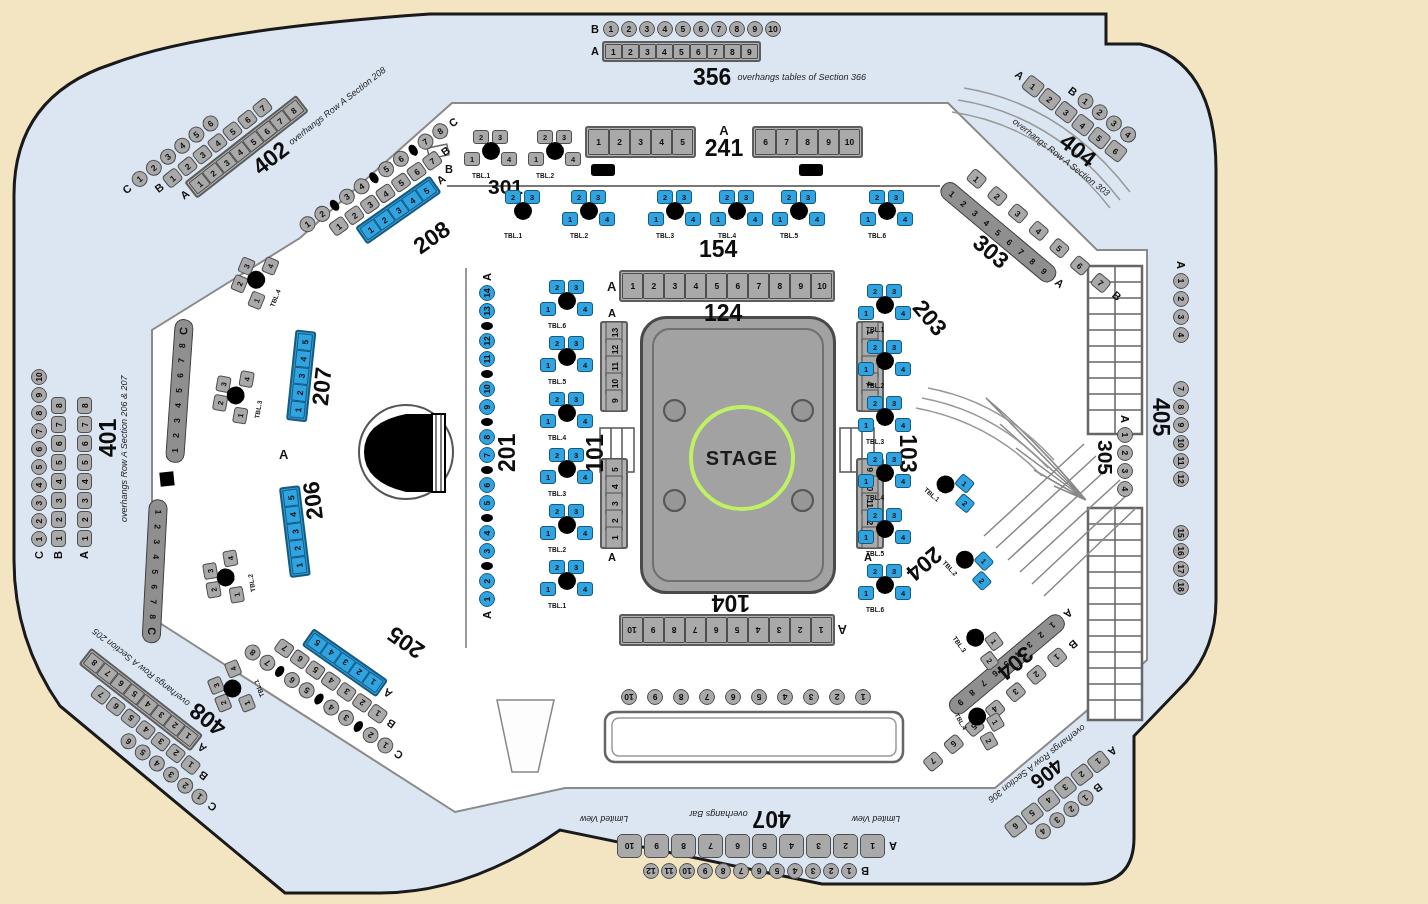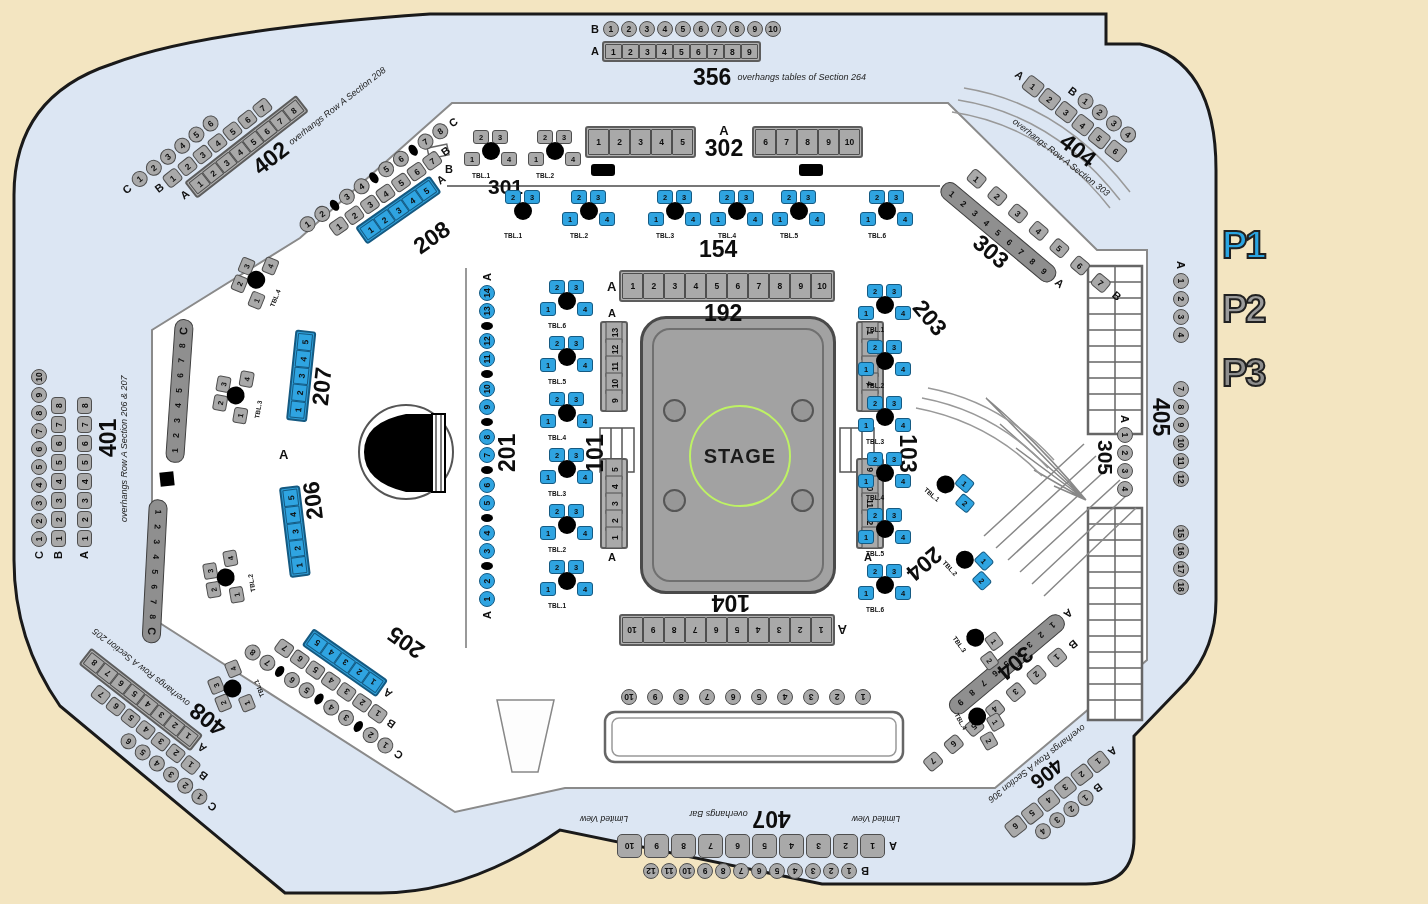--- a/index.html
+++ b/index.html
@@ -46,21 +46,21 @@
   .t4 .tlabel{position:absolute;left:10px;top:44px;font:bold 6.5px "Liberation Sans",sans-serif;color:#111;white-space:nowrap;}
   .t2 .c1{left:17px;top:0px;}  .t2 .c2{left:30px;top:15px;}
   .t2 .tdisc{position:absolute;left:2px;top:11px;width:18px;height:18px;border-radius:50%;background:#000;}
   .t2 .tlabel{position:absolute;left:-2px;top:33px;font:bold 6.5px "Liberation Sans",sans-serif;color:#111;white-space:nowrap;}
   .legend-item{font:900 38px/1 "Liberation Sans",sans-serif;-webkit-text-stroke:2px #212121;letter-spacing:-2px;}
   .lg-p1{color:#2aa5e2;} .lg-p2{color:#9b9b9b;} .lg-p3{color:#8d8d8d;}
   #stage{position:absolute;left:640px;top:316px;width:190px;height:272px;background:#a2a2a2;
          border:3px solid #4a4a4a;border-radius:26px;z-index:1;}
   #stage .inner{position:absolute;left:9px;top:9px;right:9px;bottom:9px;border:2px solid #707070;border-radius:18px;}
   #stage .disc{position:absolute;left:46px;top:86px;width:98px;height:98px;border-radius:50%;
-               border:2px solid #bef264;display:flex;align-items:center;justify-content:center;
+               border:4px solid #bef264;display:flex;align-items:center;justify-content:center;
                font:800 20px "Liberation Sans",sans-serif;letter-spacing:1px;color:#1a1a1a;}
   #stage .pin{position:absolute;width:19px;height:19px;border-radius:50%;background:#979797;border:2px solid #565656;}
 </style>
 </head>
 <body>
 
 <div id="canvas">
 
 <svg id="bg" width="1428" height="904" viewBox="0 0 1428 904">
 
@@ -160,21 +160,21 @@
           <span class="seat p3">4</span>
           <span class="seat p3">5</span>
           <span class="seat p3">6</span>
           <span class="seat p3">7</span>
           <span class="seat p3">8</span>
           <span class="seat p3">9</span>
         </div>
   </div>
   <div class="row" style="margin-top:4px;margin-left:105px">
     <span class="snum lg">356</span>
-    <span class="snote" style="margin-left:6px">overhangs tables of Section 264</span>
+    <span class="snote" style="margin-left:6px">overhangs tables of Section 366</span>
   </div>
 </div>
 
 <div class="sect" style="left:116px;top:186px;transform:rotate(-38deg)">
   <div class="row">
         <span class="letter">C</span>
         <span class="seat p3 round">1</span>
         <span class="seat p3 round">2</span>
         <span class="seat p3 round">3</span>
         <span class="seat p3 round">4</span>
@@ -484,21 +484,21 @@
   <div class="row">
     <div class="bench big">
           <span class="seat p3">1</span>
           <span class="seat p3">2</span>
           <span class="seat p3">3</span>
           <span class="seat p3">4</span>
           <span class="seat p3">5</span>
         </div>
     <div style="width:56px;display:flex;flex-direction:column;align-items:center">
       <span class="letter" style="font-size:13px">A</span>
-      <span class="snum lg">302</span>
+      <span class="snum lg">241</span>
     </div>
     <div class="bench big">
           <span class="seat p3">6</span>
           <span class="seat p3">7</span>
           <span class="seat p3">8</span>
           <span class="seat p3">9</span>
           <span class="seat p3">10</span>
         </div>
   </div>
   <span style="position:absolute;left:6px;top:40px;width:24px;height:12px;background:#000;border-radius:3px"></span>
@@ -590,21 +590,21 @@
           <span class="seat p3">3</span>
           <span class="seat p3">4</span>
           <span class="seat p3">5</span>
           <span class="seat p3">6</span>
           <span class="seat p3">7</span>
           <span class="seat p3">8</span>
           <span class="seat p3">9</span>
           <span class="seat p3">10</span>
         </div>
   </div>
-  <div class="snum lg" style="margin-left:100px;margin-top:0px">192</div>
+  <div class="snum lg" style="margin-left:100px;margin-top:0px">124</div>
 </div>
 
 <div class="sect" style="left:592px;top:308px;width:60px">
   <div class="letter" style="margin-left:16px">A</div>
   <div class="bench vert vccw" style="margin-left:8px;margin-top:2px">
         <span class="seat p3">13</span>
         <span class="seat p3">12</span>
         <span class="seat p3">11</span>
         <span class="seat p3">10</span>
         <span class="seat p3">9</span>
@@ -1001,19 +1001,14 @@
         <span class="seat p3 round">4</span>
         <span class="seat p3 round">5</span>
         <span class="seat p3 round">6</span>
         <span class="seat p3 round">7</span>
         <span class="seat p3 round">8</span>
         <span class="seat p3 round">9</span>
         <span class="seat p3 round">10</span>
       </div>
 </div>
 
-<div class="sect" style="left:1222px;top:226px">
-  <div class="legend-item lg-p1">P1</div>
-  <div class="legend-item lg-p2" style="margin-top:26px">P2</div>
-  <div class="legend-item lg-p3" style="margin-top:26px">P3</div>
-</div>
 
 </div>
 
 </body></html>

